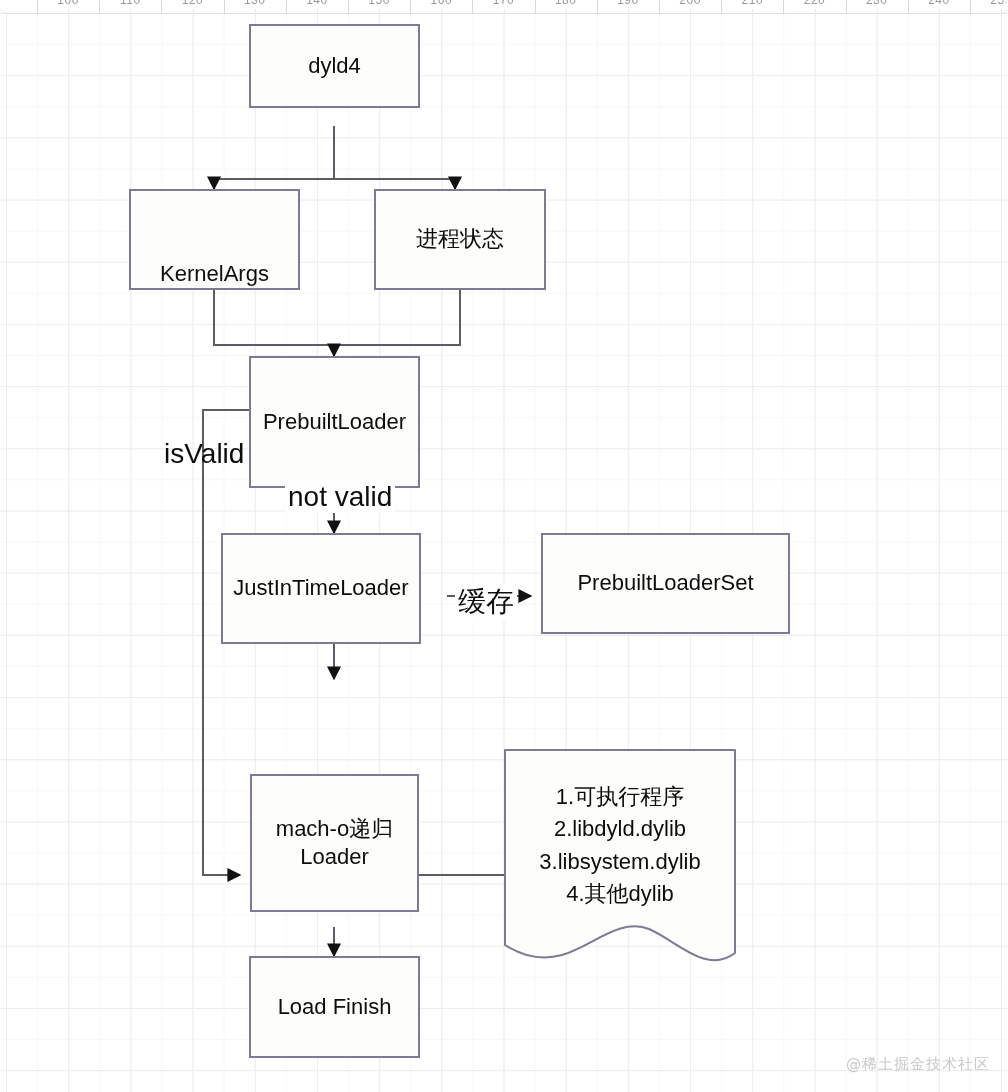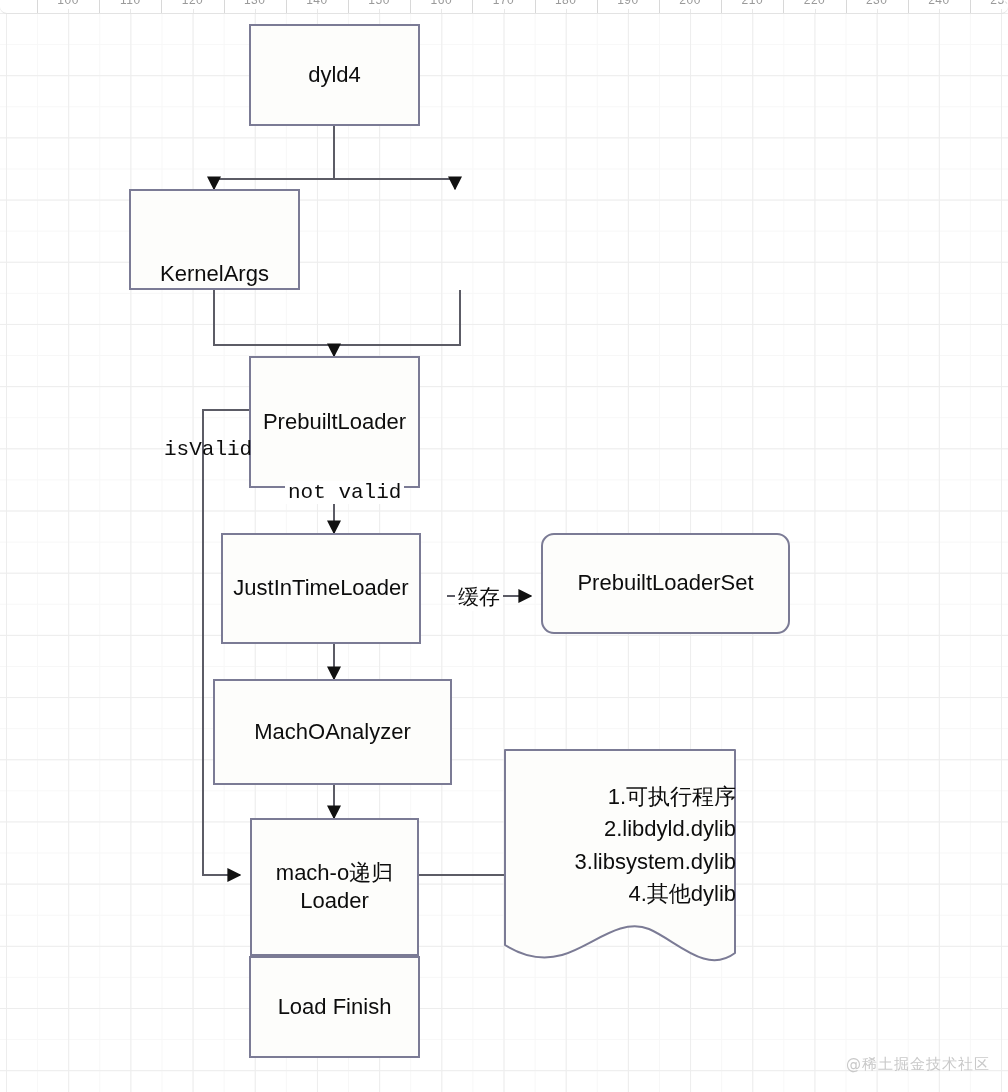--- a/index.html
+++ b/index.html
@@ -79,37 +79,37 @@
   .node .lbl{display:block;padding:0 6px;white-space:pre-line;}
 
   
   .note{
     position:absolute;
     z-index:3;
   }
   .note .note-text{
     position:absolute;
     left:0;top:0;width:100%;
-    text-align:right;
+    text-align:center;
     color:#0d0d0d;
     font-size:22px;
     line-height:1.47;
     white-space:pre-line;
     font-family:"Liberation Sans","DejaVu Sans",sans-serif;
   }
 
   
   .elabel{
     position:absolute;
-    font-size:21px;
+    font-size:28px;
     color:#0d0d0d;
     background:transparent;
     white-space:nowrap;
     z-index:4;
-    font-family:Liberation Mono, monospace;
+    font-family:Liberation Sans, sans-serif;
   }
   .elabel.boxed{
     background:#ffffff;
     padding:0 3px;
   }
 
   
   .watermark{
     position:absolute;
     right:18px;bottom:18px;
@@ -206,46 +206,46 @@
         <path d="M 334,631 L 334,666" marker-end="url(#arrow)"></path>
 
         <path d="M 334,772 L 334,805" marker-end="url(#arrow)"></path>
 
         <path d="M 419,862 L 506,862"></path>
 
         <path d="M 334,914 L 334,943" marker-end="url(#arrow)"></path>
       </g>
     </svg>
 
-    <div class="node" style="left:249px;top:11px;width:171px;height:102px;">
+    <div class="node" style="left:249px;top:11px;width:171px;height:84px;">
       <span class="lbl">dyld4</span>
     </div>
 
     <div class="node" style="left:129px;top:176px;width:171px;height:101px;align-items:flex-end;">
       <span class="lbl">KernelArgs</span>
     </div>
 
+    <div class="node" style="left:374px;top:176px;width:172px;height:101px;">
+      <span class="lbl">进程状态</span>
+    </div>
 
     <div class="node" style="left:249px;top:343px;width:171px;height:132px;">
       <span class="lbl">PrebuiltLoader</span>
     </div>
 
     <div class="node" style="left:221px;top:520px;width:200px;height:111px;">
       <span class="lbl">JustInTimeLoader</span>
     </div>
 
-    <div class="node" style="left:541px;top:520px;width:249px;height:101px;border-radius:13px;">
+    <div class="node" style="left:541px;top:520px;width:249px;height:101px;">
       <span class="lbl">PrebuiltLoaderSet</span>
     </div>
 
-    <div class="node" style="left:213px;top:666px;width:239px;height:106px;">
-      <span class="lbl">MachOAnalyzer</span>
-    </div>
-
-    <div class="node" style="left:250px;top:805px;width:169px;height:138px;">
+
+    <div class="node" style="left:250px;top:761px;width:169px;height:138px;">
       <span class="lbl">mach-o递归
 Loader</span>
     </div>
 
     <div class="node" style="left:249px;top:943px;width:171px;height:102px;">
       <span class="lbl">Load Finish</span>
     </div>
 
     <div class="note" style="left:504px;top:736px;width:232px;height:226px;">
       <svg width="232" height="226" viewBox="0 0 232 226">

